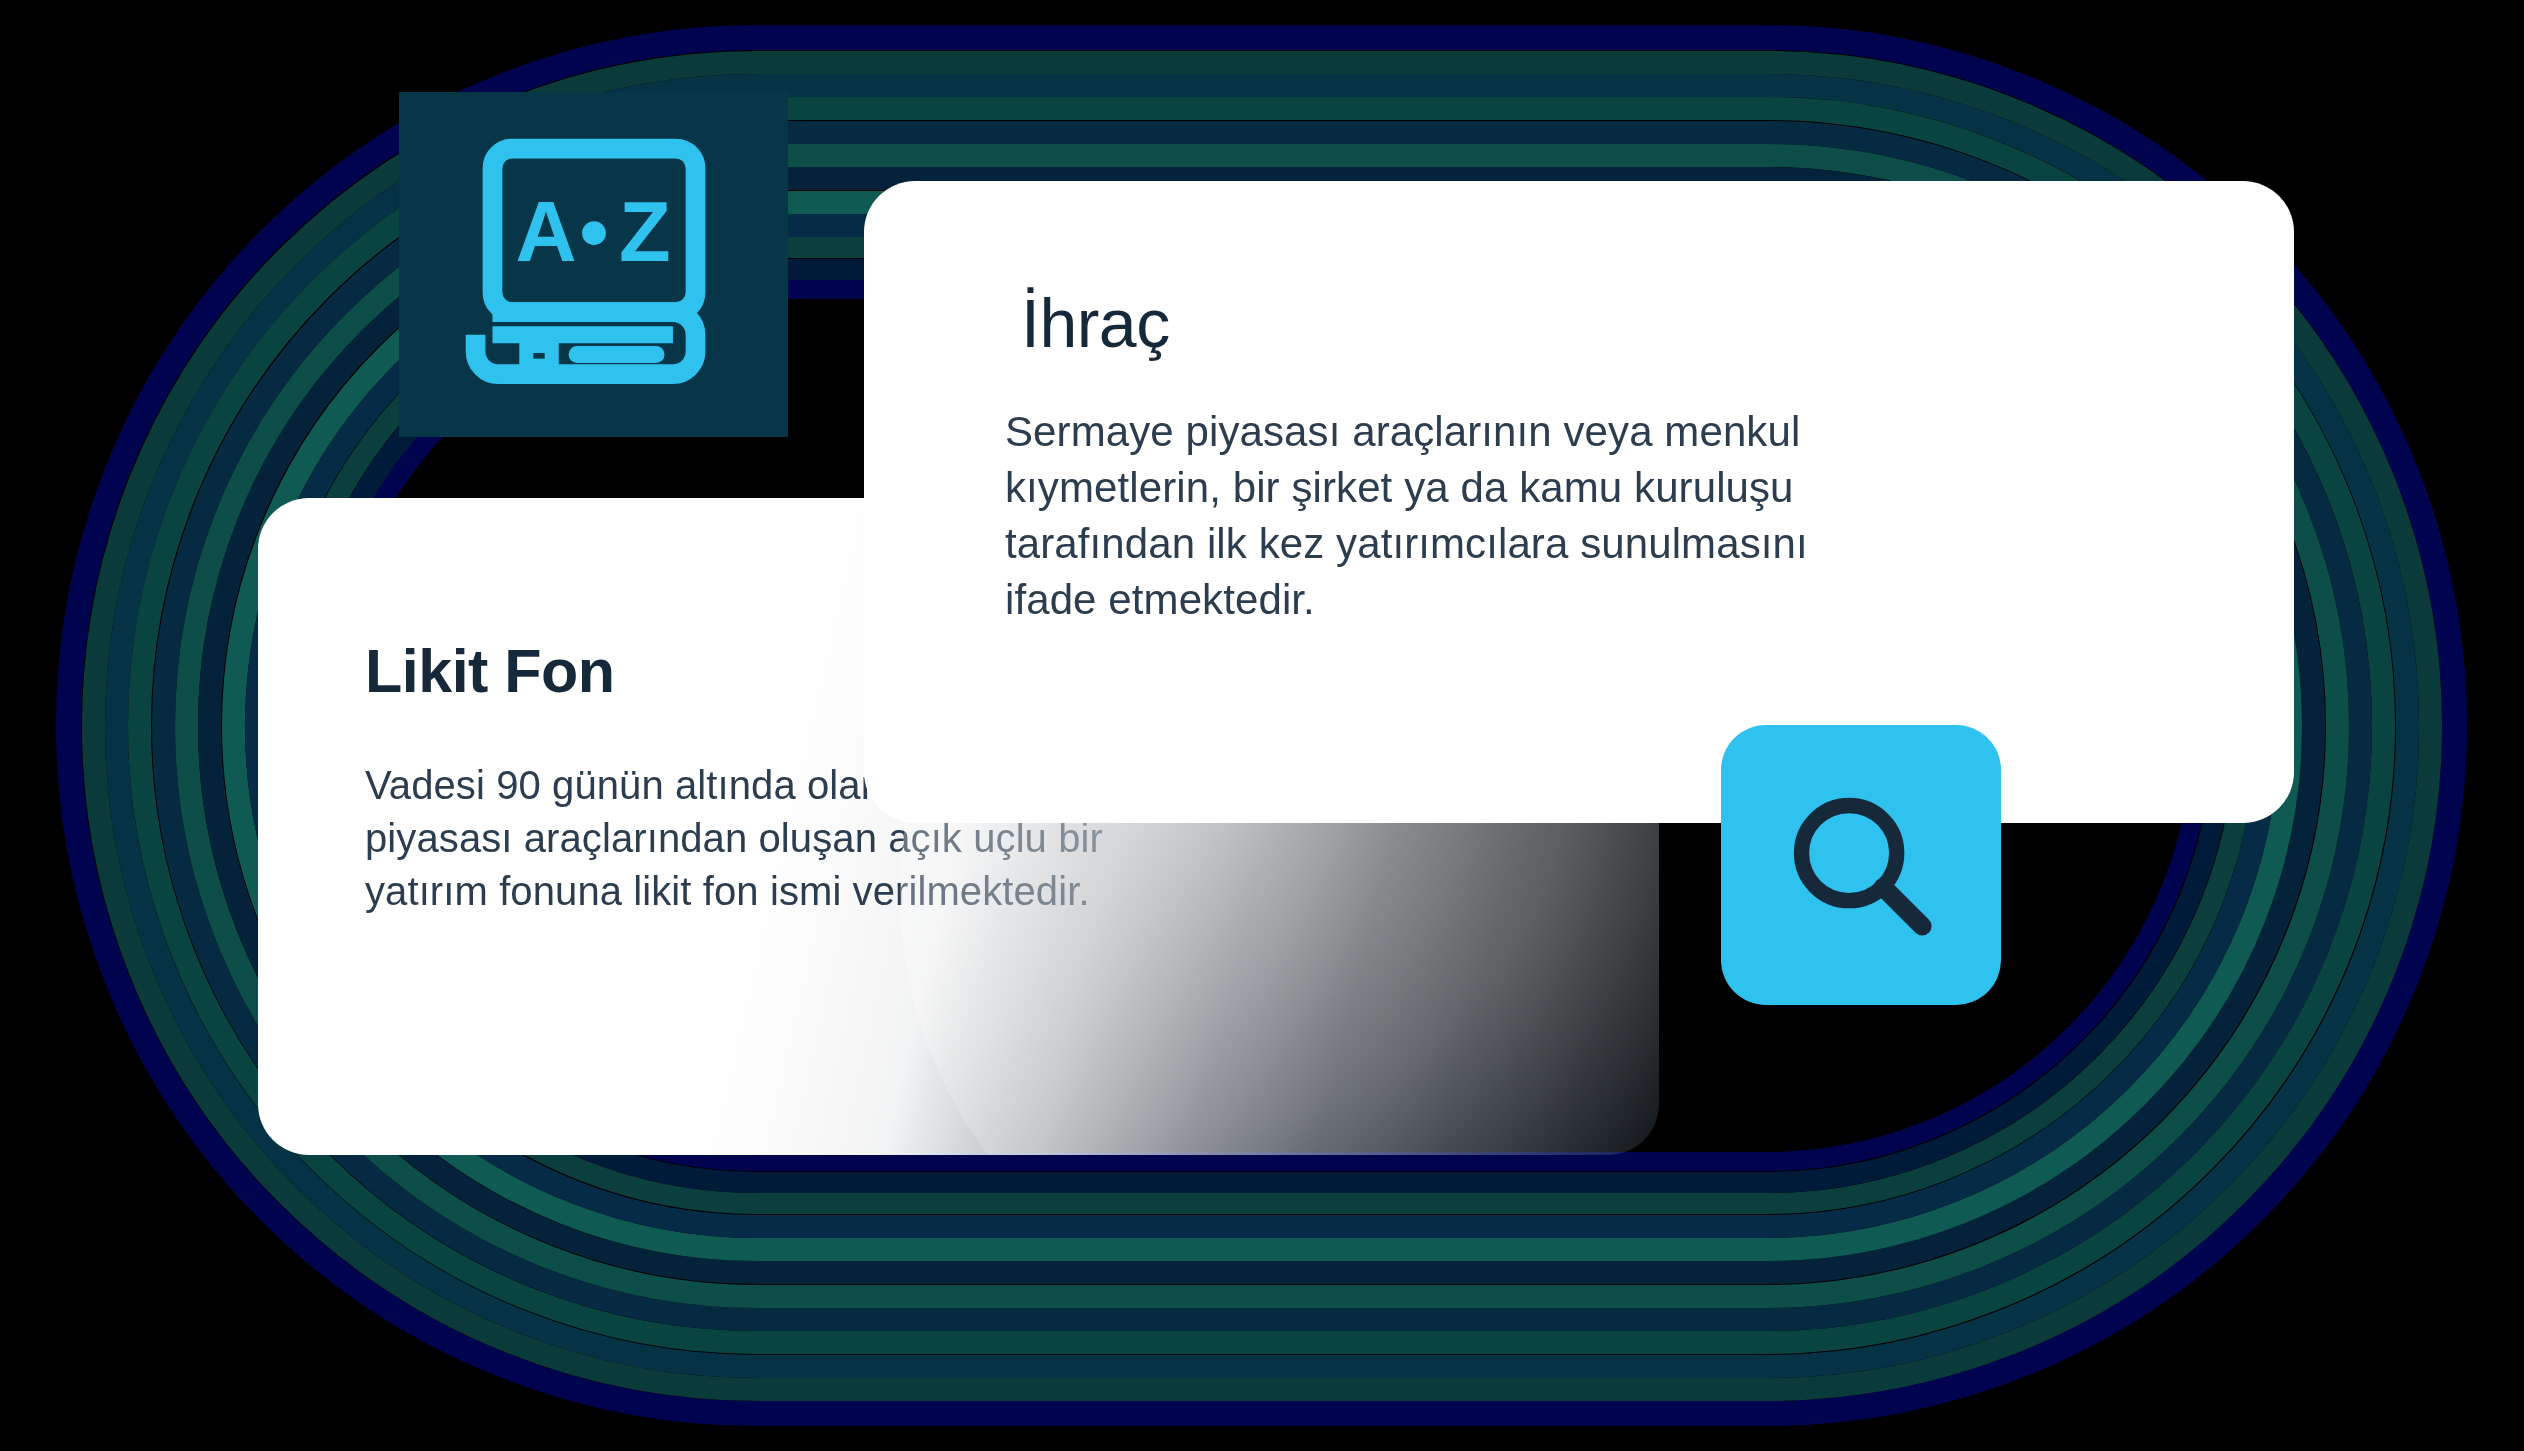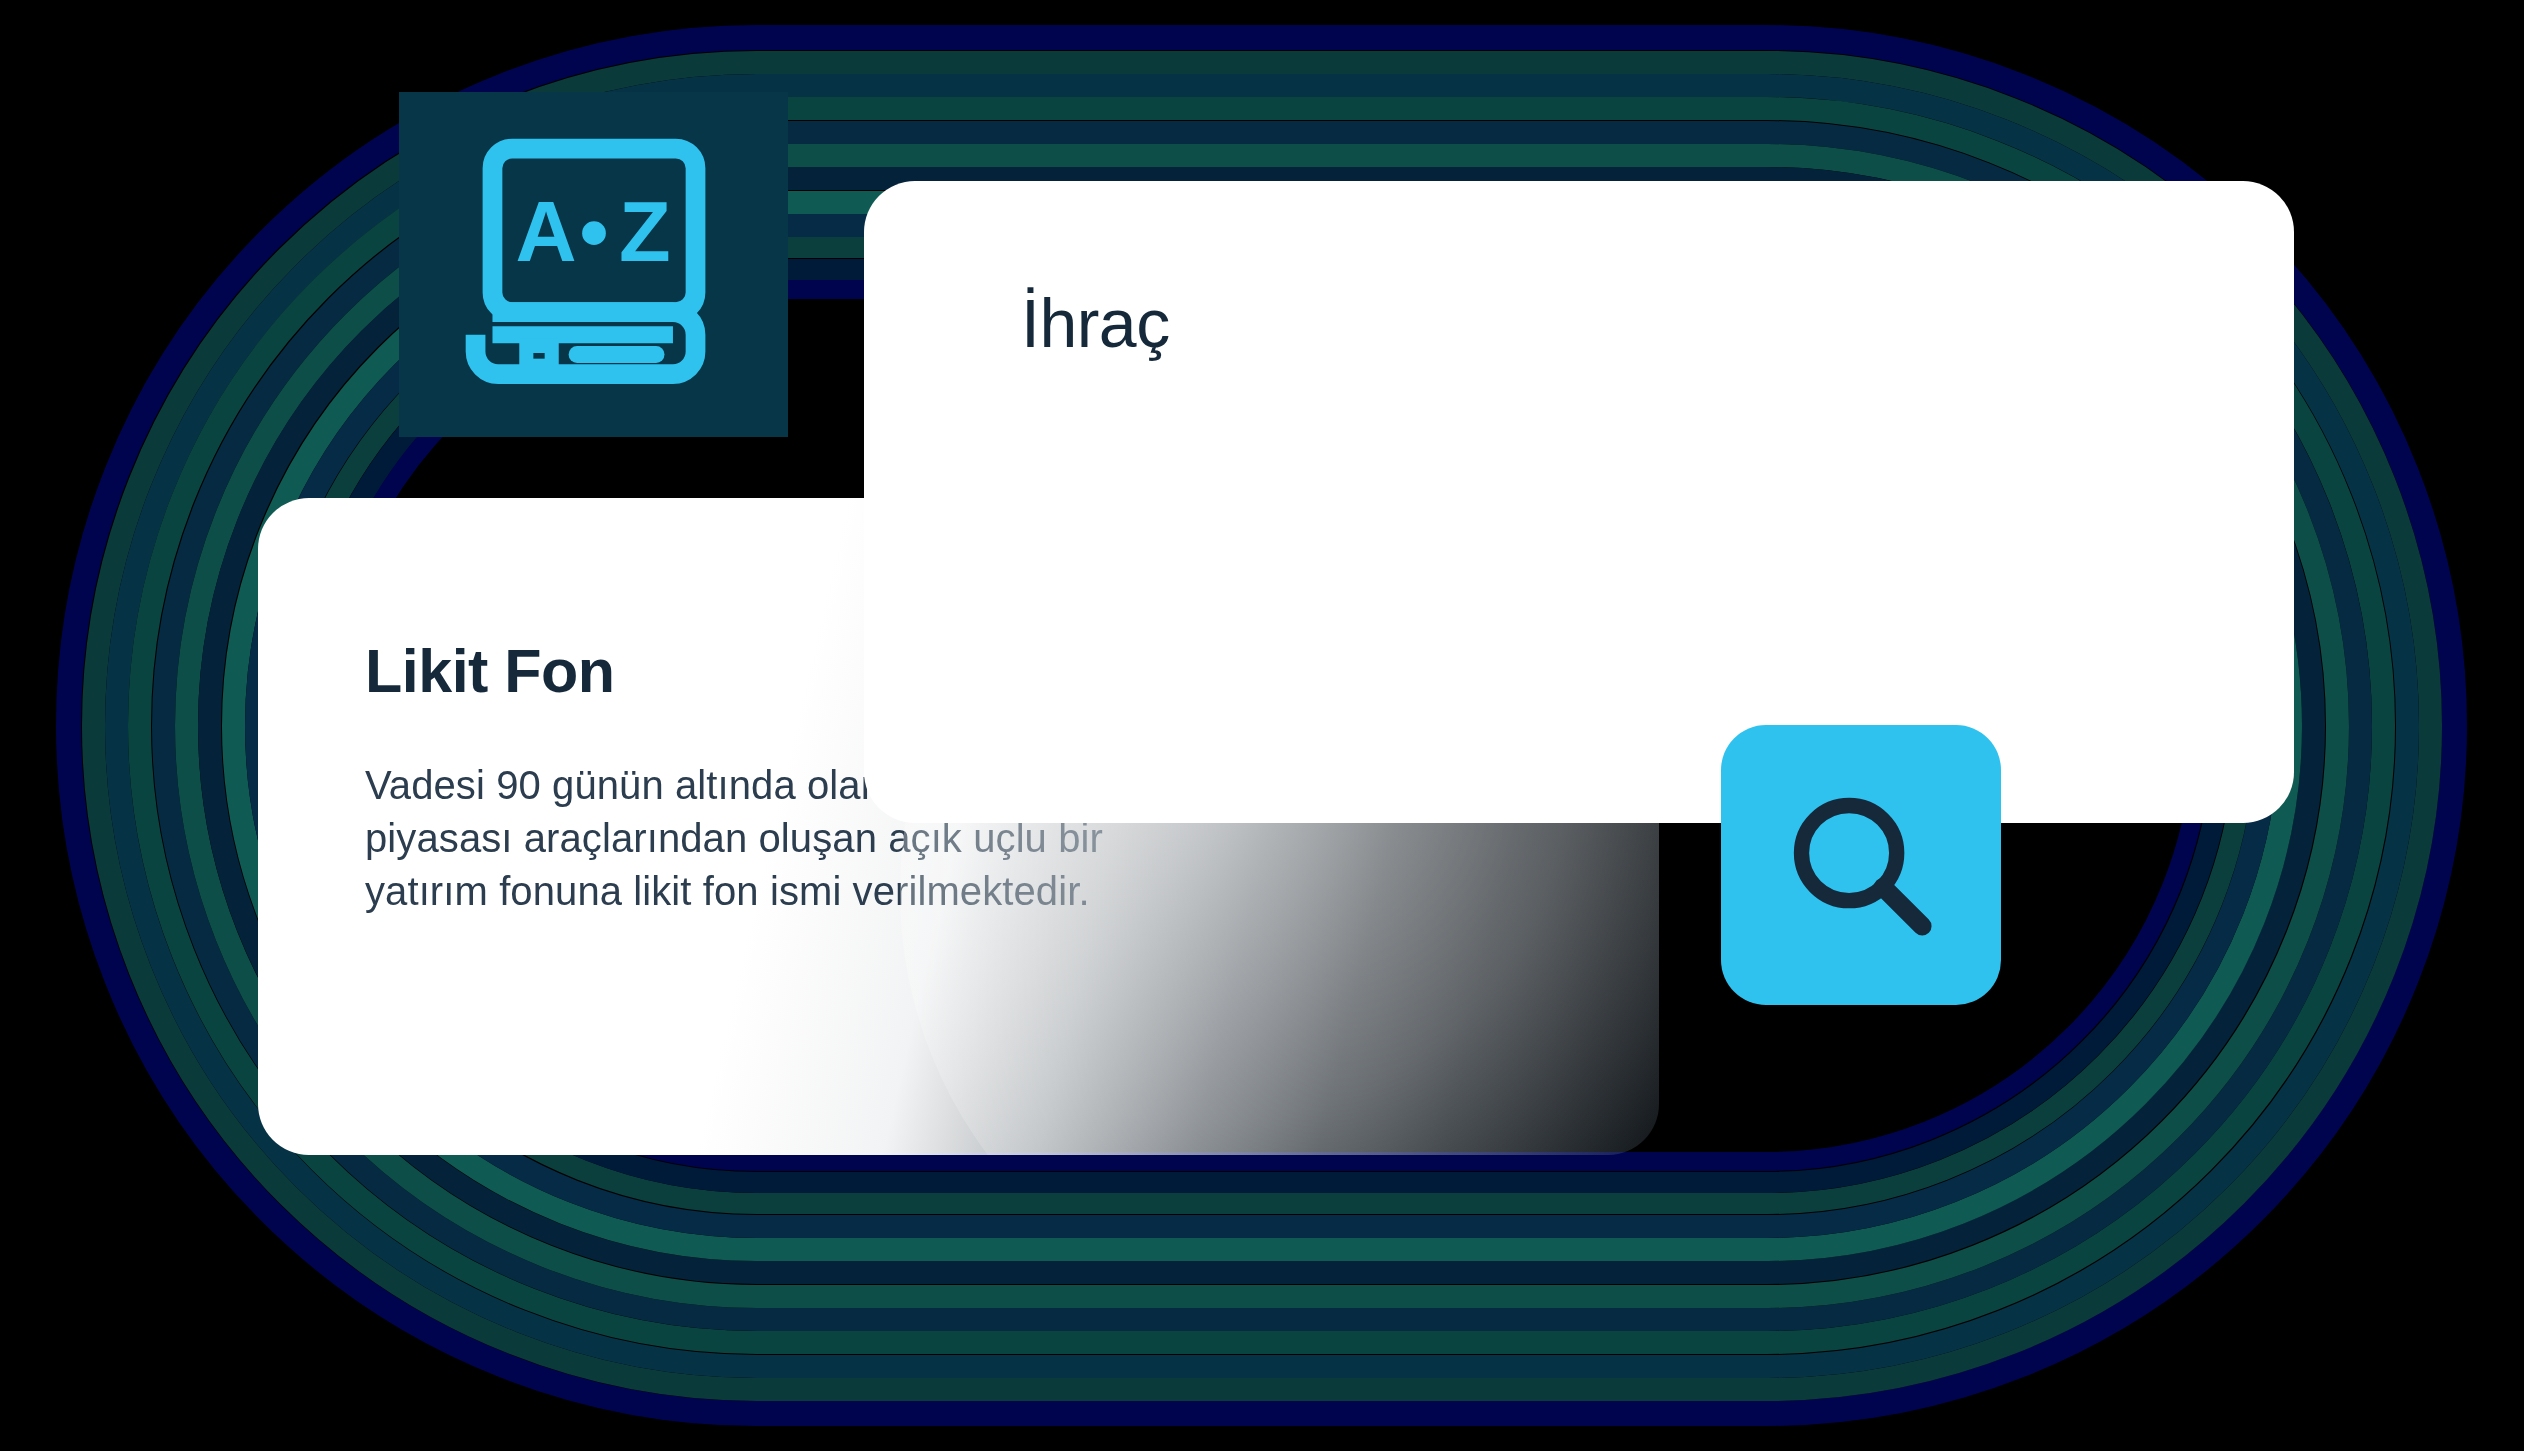--- a/index.html
+++ b/index.html
@@ -125,20 +125,26 @@
       <span class="ln">Vadesi 90 günün altında olan para</span>
       <span class="ln">piyasası araçlarından oluşan açık uçlu bir</span>
       <span class="ln">yatırım fonuna likit fon ismi verilmektedir.</span>
     </p>
   </div>
 </div>
 
 <div id="card-ihrac">
   <div class="inner">
     <h2 class="title">İhraç</h2>
+    <p class="body">
+      <span class="ln">Sermaye piyasası araçlarının veya menkul</span>
+      <span class="ln">kıymetlerin, bir şirket ya da kamu kuruluşu</span>
+      <span class="ln">tarafından ilk kez yatırımcılara sunulmasını</span>
+      <span class="ln">ifade etmektedir.</span>
+    </p>
   </div>
 </div>
 
 <button id="search-button">
   <svg viewBox="0 0 100 100">
     <circle cx="43" cy="43" r="28" fill="none" stroke="#15293b" stroke-width="9"></circle>
     <path d="M63 63 L86 86" stroke="#15293b" stroke-width="11" stroke-linecap="round"></path>
   </svg>
 </button>
 

